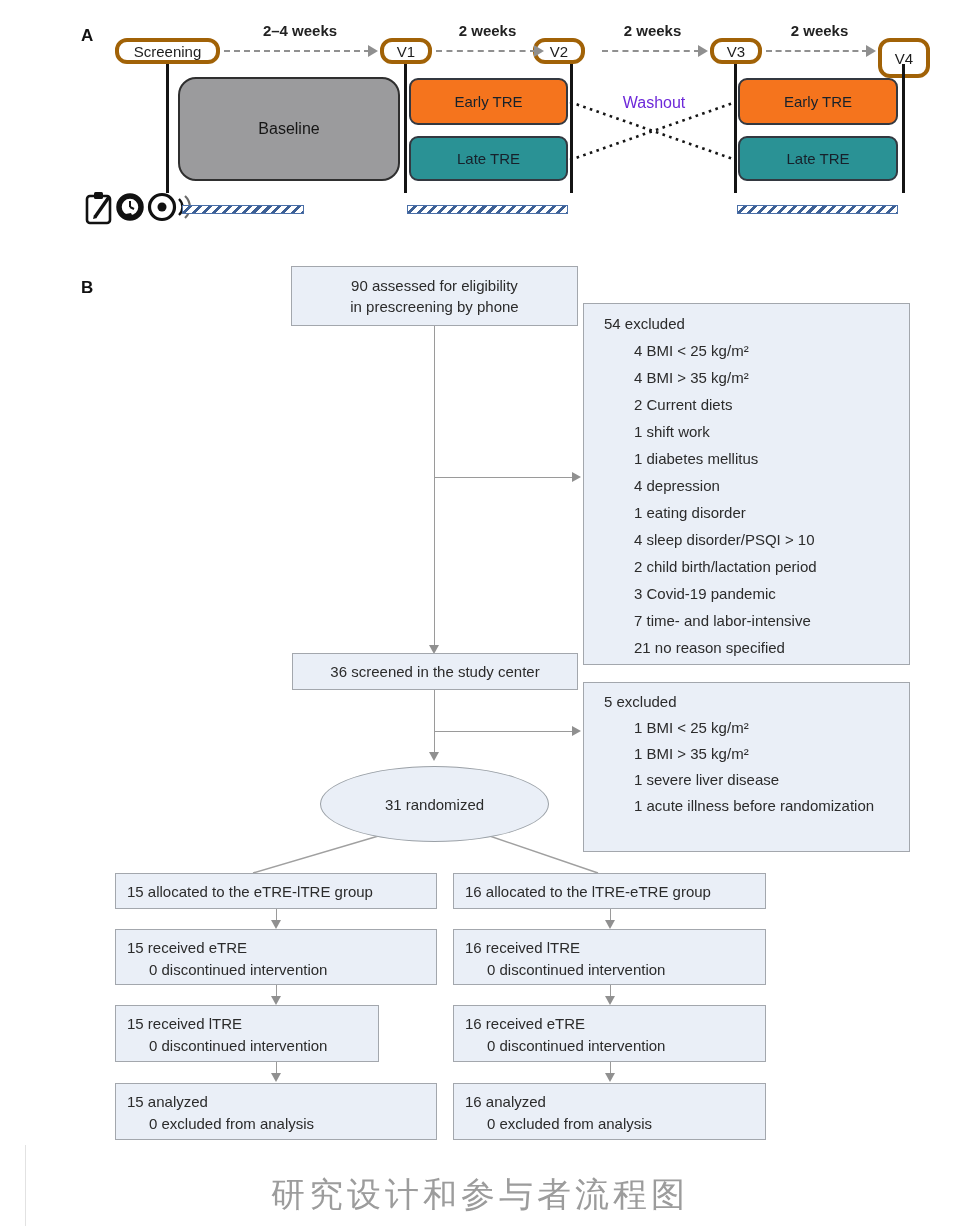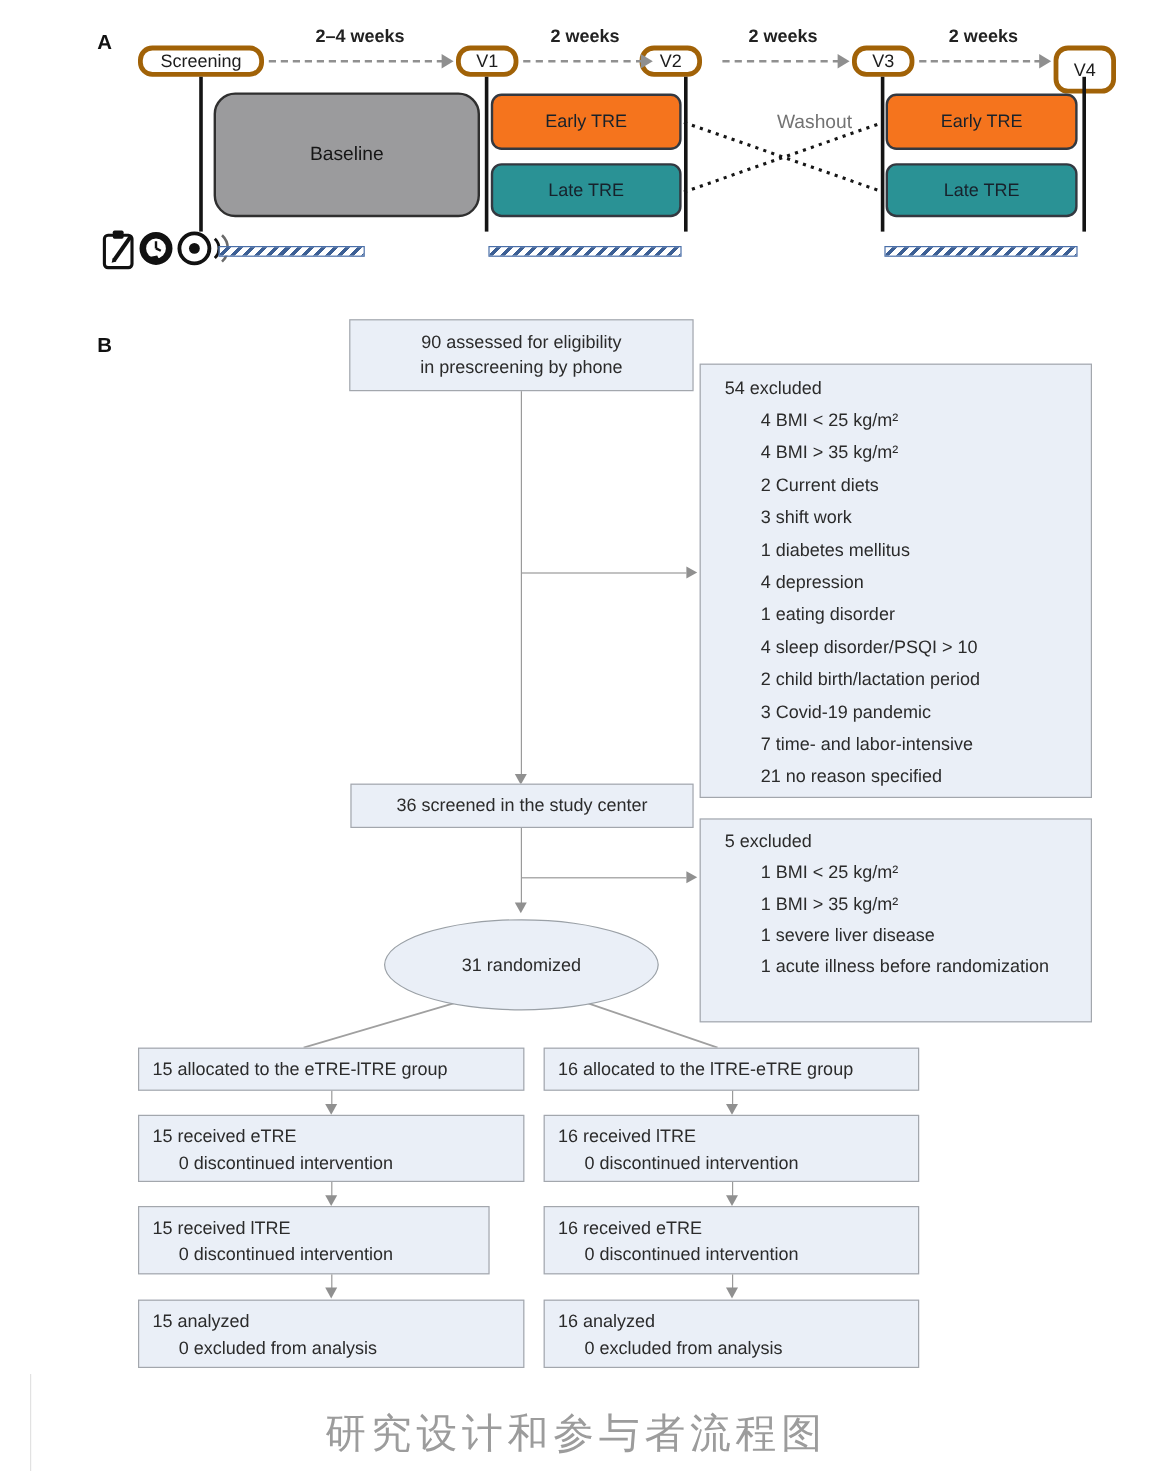--- a/index.html
+++ b/index.html
@@ -25,21 +25,21 @@
   .baseline-box{
     background:#9b9b9d;border:2px solid #2f2f2f;border-radius:18px;
     display:flex;align-items:center;justify-content:center;
     font-size:16px;color:#161616;
   }
   .trebox{
     border:2px solid #333840;border-radius:9px;
     display:flex;align-items:center;justify-content:center;
     font-size:15px;color:#17212b;
   }
-  .washout{font-size:16px;color:#737373;text-align:right;}
+  .washout{font-size:16px;color:#6d28d9;text-align:center;}
   .stripe-bar{
     height:9px;border:1.5px solid #4a6fa8;
     background:repeating-linear-gradient(135deg,#ffffff 0 4px,#3c5f94 4px 7px);
   }
   
   .fbox{
     background:#eaeff7;border:1px solid #a3a7ad;color:#2b2b2b;font-size:15px;
   }
   .fbox.center1{display:flex;align-items:center;justify-content:center;}
   .fbox.center2{display:flex;flex-direction:column;align-items:center;justify-content:center;line-height:21px;}
@@ -157,21 +157,21 @@
   <div class="abs gline-v" style="left:434px;top:326px;height:320px;"></div>
   <div class="abs arrowhead-down" style="left:429px;top:645px;"></div>
   <div class="abs gline-h" style="left:435px;top:477px;width:137px;"></div>
   <div class="abs arrowhead-right2" style="left:572px;top:472px;"></div>
 
   <div class="abs fbox excl-box" style="left:583px;top:303px;width:327px;height:362px;">
     <div class="excl-title">54 excluded</div>
     <div class="excl-item">4 BMI &lt; 25 kg/m²</div>
     <div class="excl-item">4 BMI &gt; 35 kg/m²</div>
     <div class="excl-item">2 Current diets</div>
-    <div class="excl-item">3 shift work</div>
+    <div class="excl-item">1 shift work</div>
     <div class="excl-item">1 diabetes mellitus</div>
     <div class="excl-item">4 depression</div>
     <div class="excl-item">1 eating disorder</div>
     <div class="excl-item">4 sleep disorder/PSQI &gt; 10</div>
     <div class="excl-item">2 child birth/lactation period</div>
     <div class="excl-item">3 Covid-19 pandemic</div>
     <div class="excl-item">7 time- and labor-intensive</div>
     <div class="excl-item">21 no reason specified</div>
   </div>
 
@@ -207,21 +207,21 @@
   <div class="abs fbox two-line" style="left:453px;top:929px;width:313px;height:56px;">
     <div>16 received lTRE</div>
     <div class="indent">0 discontinued intervention</div>
   </div>
 
   <div class="abs gline-v" style="left:276px;top:985px;height:12px;"></div>
   <div class="abs arrowhead-down" style="left:271px;top:996px;"></div>
   <div class="abs gline-v" style="left:610px;top:985px;height:12px;"></div>
   <div class="abs arrowhead-down" style="left:605px;top:996px;"></div>
 
-  <div class="abs fbox two-line" style="left:115px;top:1005px;width:293px;height:57px;">
+  <div class="abs fbox two-line" style="left:115px;top:1005px;width:264px;height:57px;">
     <div>15 received lTRE</div>
     <div class="indent">0 discontinued intervention</div>
   </div>
   <div class="abs fbox two-line" style="left:453px;top:1005px;width:313px;height:57px;">
     <div>16 received eTRE</div>
     <div class="indent">0 discontinued intervention</div>
   </div>
 
   <div class="abs gline-v" style="left:276px;top:1062px;height:12px;"></div>
   <div class="abs arrowhead-down" style="left:271px;top:1073px;"></div>

